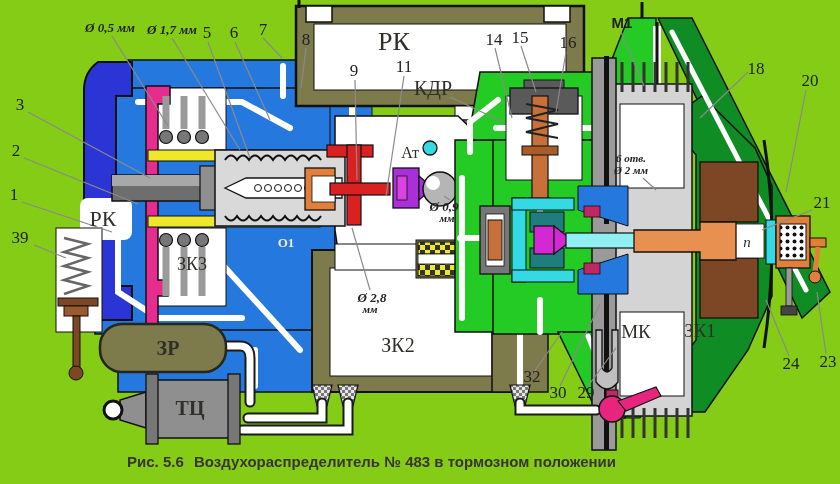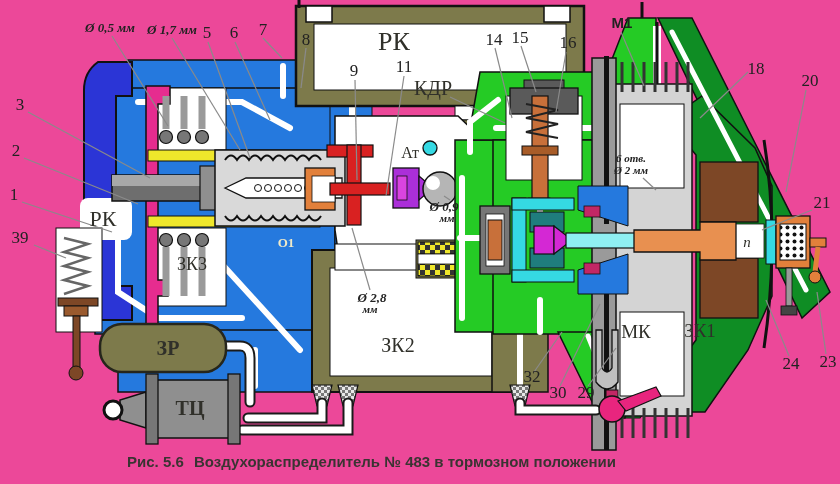--- a/index.html
+++ b/index.html
@@ -1,16 +1,16 @@
 <!DOCTYPE html>
 <html><head>
 <meta charset="utf-8">
 <style>
   html,body{margin:0;padding:0;background:#fff;}
-  .stage{position:relative;width:840px;height:484px;background:#ec4899;overflow:hidden;
+  .stage{position:relative;width:840px;height:484px;background:#84cc16;overflow:hidden;
          font-family:"Liberation Serif",serif;}
   svg{display:block;}
   .lbl-num{font-family:"Liberation Serif",serif;font-size:17px;fill:#222;}
   .lbl-dim{font-family:"Liberation Serif",serif;font-size:13px;font-style:italic;font-weight:bold;fill:#222;}
   .lbl-dim-sm{font-family:"Liberation Serif",serif;font-size:11px;font-style:italic;font-weight:bold;fill:#222;}
   .lbl-ch{font-family:"Liberation Serif",serif;fill:#30302a;}
   .lbl-cap{font-family:"Liberation Sans",sans-serif;font-size:15px;font-weight:bold;fill:#3a3432;}
   .leader{stroke:#8a8a8a;stroke-width:1.2;fill:none;}
   .chan{stroke:#ffffff;stroke-width:6;fill:none;stroke-linecap:round;}
   .pipe-out{stroke:#1a1a1a;stroke-width:11;fill:none;stroke-linecap:round;}

